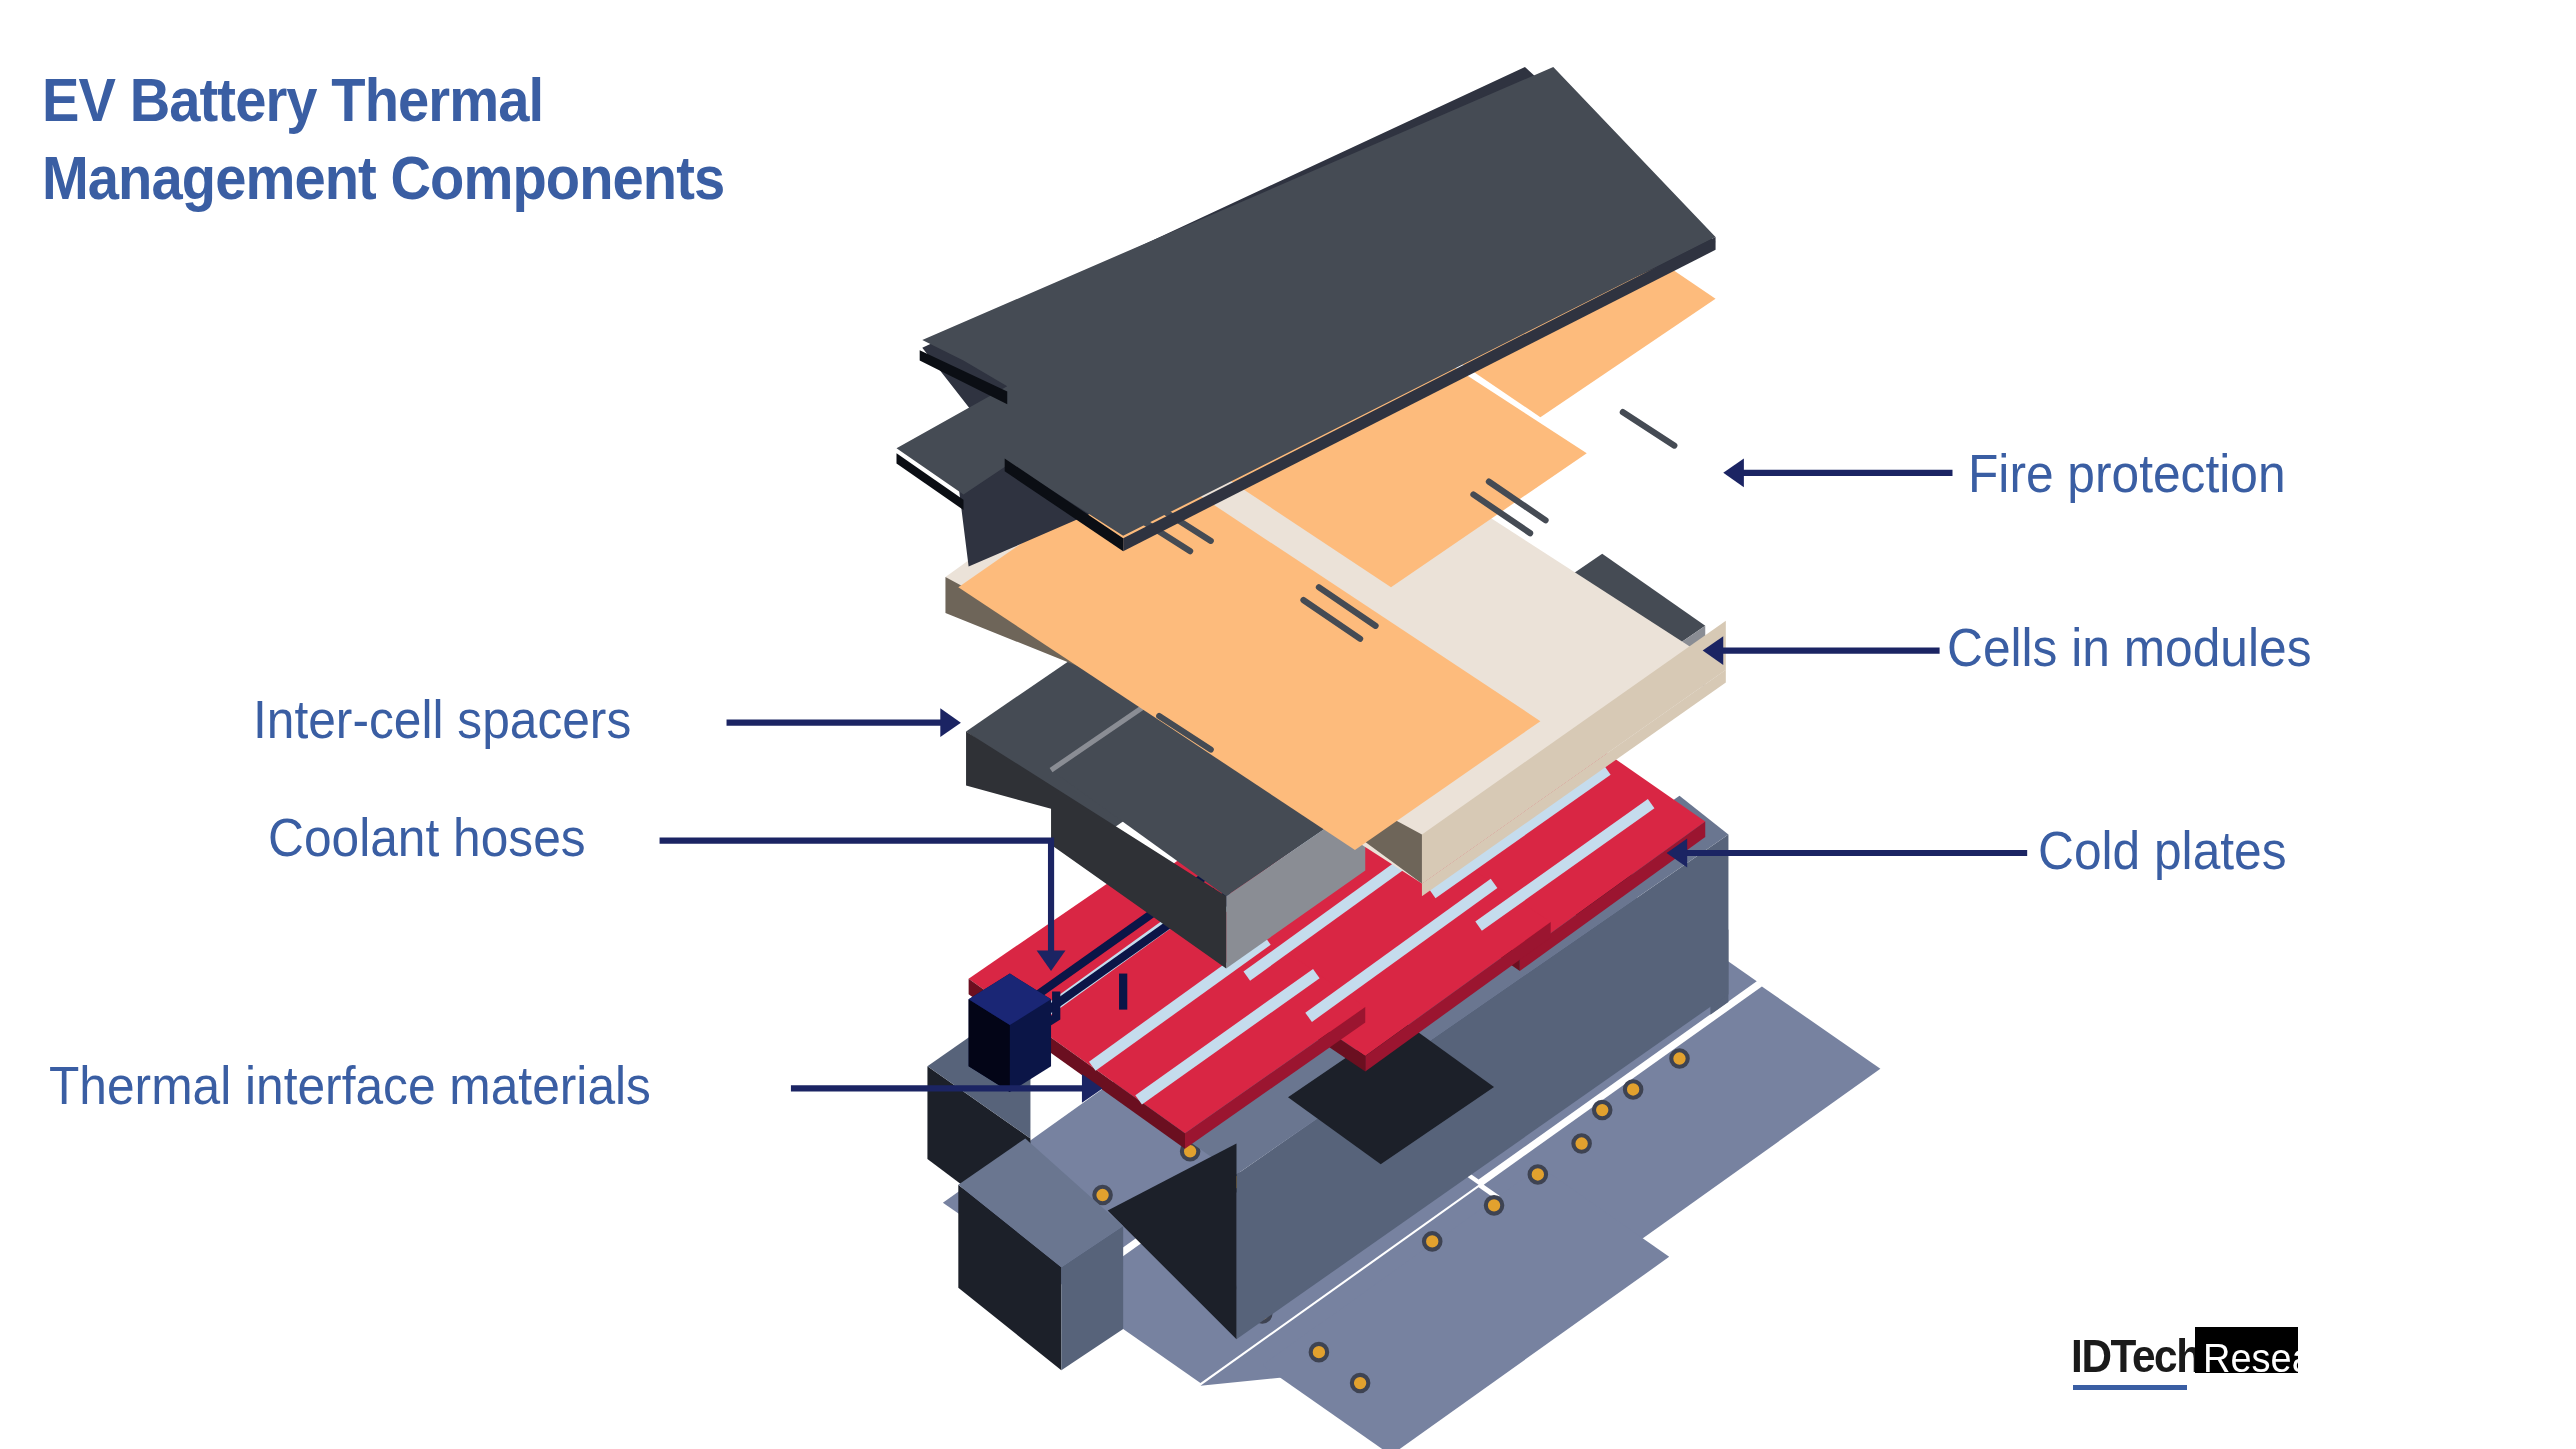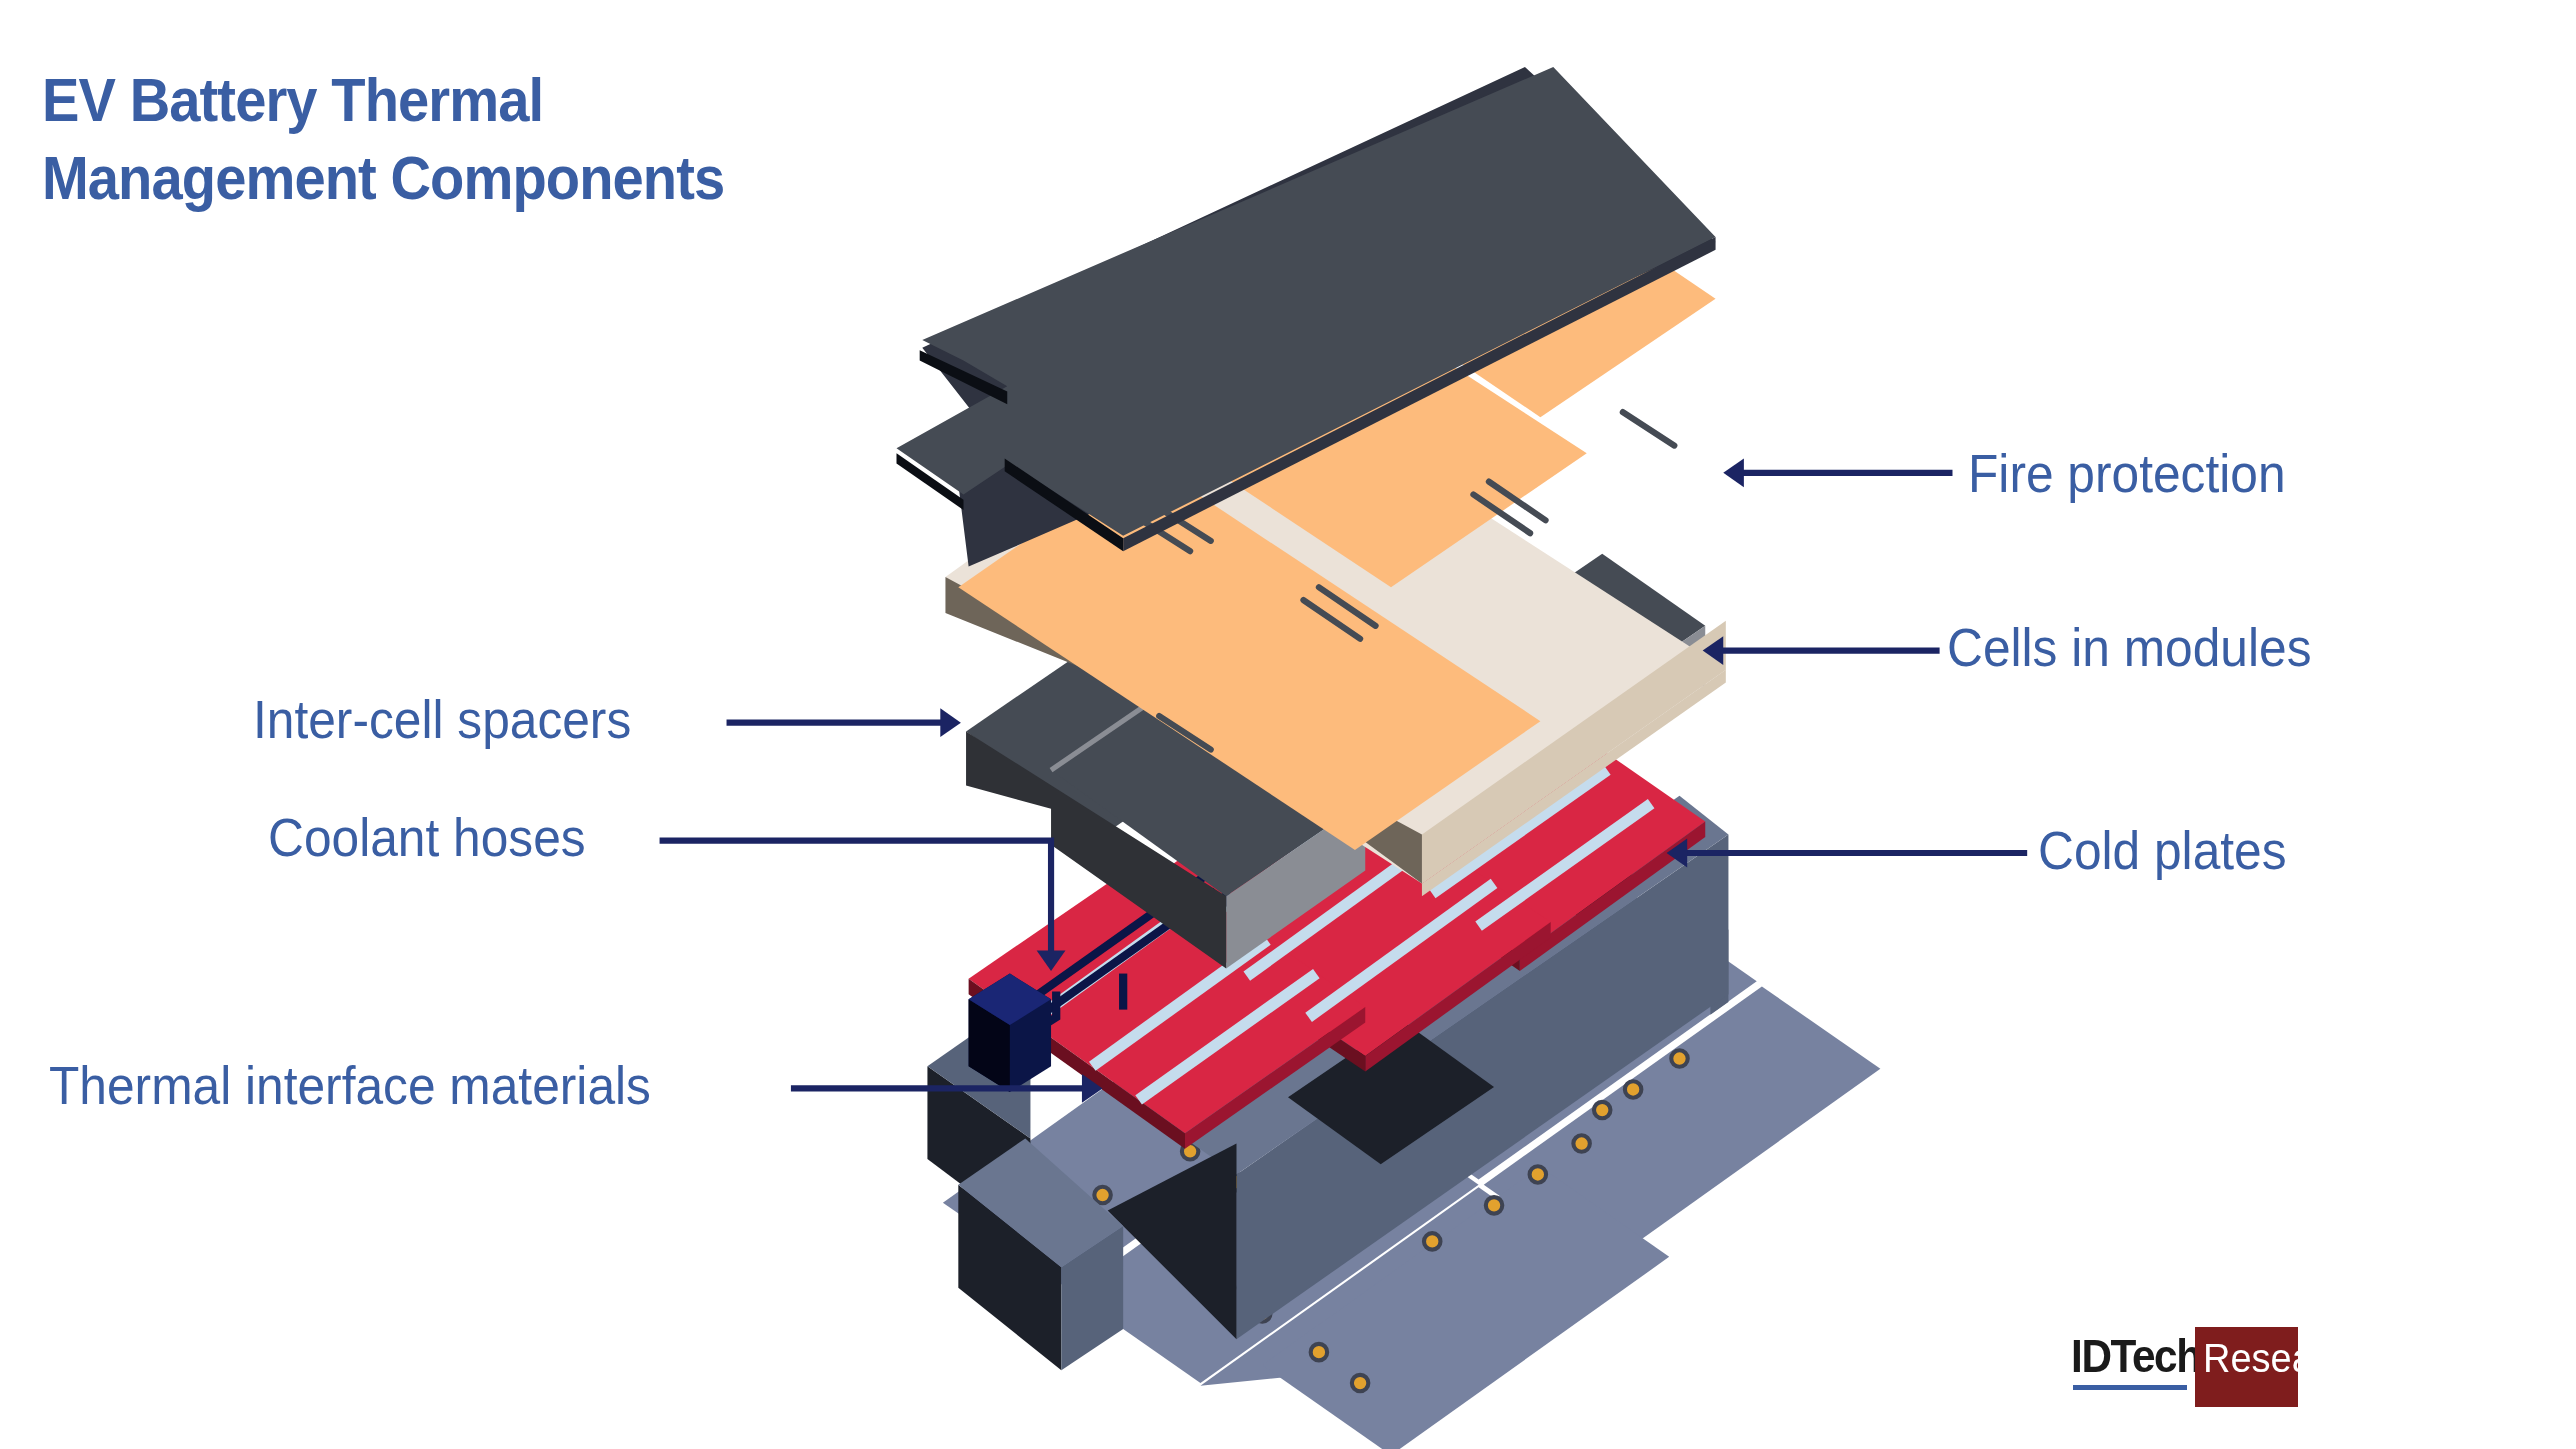--- a/index.html
+++ b/index.html
@@ -3,21 +3,21 @@
 <meta charset="utf-8">
 <style>
   html, body { margin:0; padding:0; background:#ffffff; }
   body { width:2576px; height:1449px; position:relative; overflow:hidden; font-family:"Liberation Sans", sans-serif; }
   .title { position:absolute; left:42px; top:61px; color:#3a5ea3; font-weight:bold; font-size:61px; line-height:78px; letter-spacing:-1px; transform:scaleX(0.92); transform-origin:left top; }
   .label { position:absolute; color:#3a5ea3; font-size:54px; line-height:62px; white-space:nowrap; transform:scaleX(0.92); transform-origin:left top; }
   svg.art { position:absolute; left:0; top:0; }
   .logo { position:absolute; left:2071px; top:1327px; }
   .logo-text { position:absolute; left:0; top:0; font-size:47px; line-height:57px; color:#1a1a1a; font-weight:bold; letter-spacing:-1.5px; white-space:nowrap; transform:scaleX(0.9); transform-origin:left top; }
   .logo-underline { position:absolute; left:1.5px; top:58px; width:114px; height:5.2px; background:#3a5ea3; }
-  .logo-box { position:absolute; left:124px; top:0; width:103px; height:80px; background:#7f1d1d;text-decoration:underline; }
+  .logo-box { position:absolute; left:124px; top:0; width:103px; height:46px; background:#000000;text-decoration:underline; }
   .logo-box span { position:absolute; left:8.2px; top:7.7px; font-size:40px; line-height:46px; color:#ffffff; white-space:nowrap; transform:scaleX(0.95); transform-origin:left top; }
 </style>
 </head>
 <body>
 
 <svg class="art" width="2576" height="1449" viewBox="0 0 5000 2813" xmlns="http://www.w3.org/2000/svg">
 
   <g>
     <polygon points="1830,2335 2370,1950 2610,2115 2070,2500" fill="#7782a0"></polygon>
     <polygon points="2080,2510 2620,2125 2870,2300 2330,2685" fill="#7782a0"></polygon>

